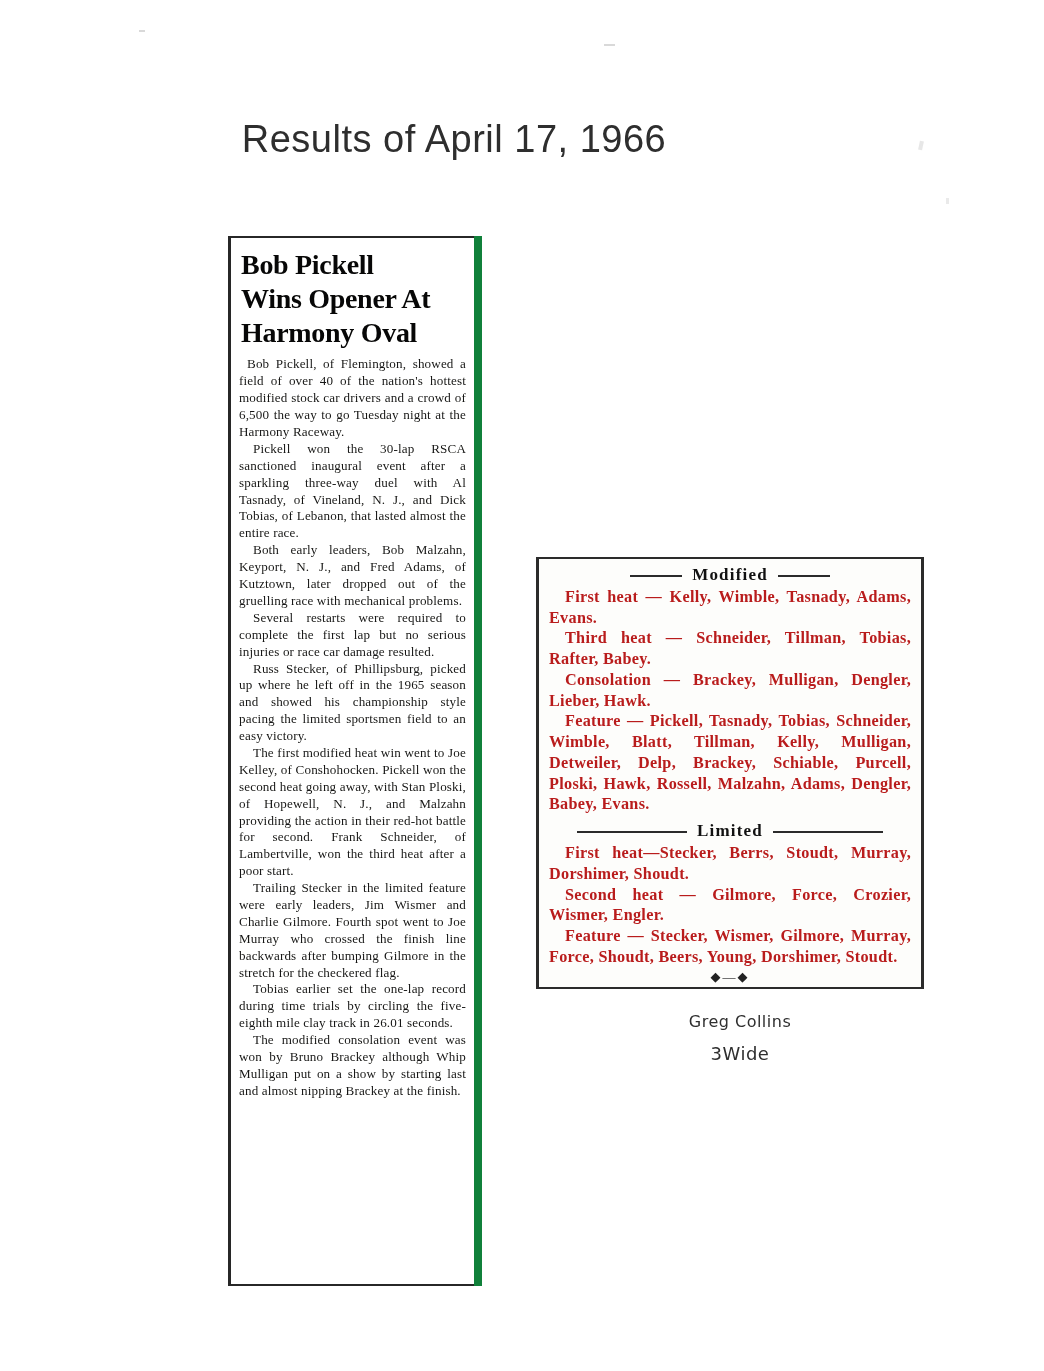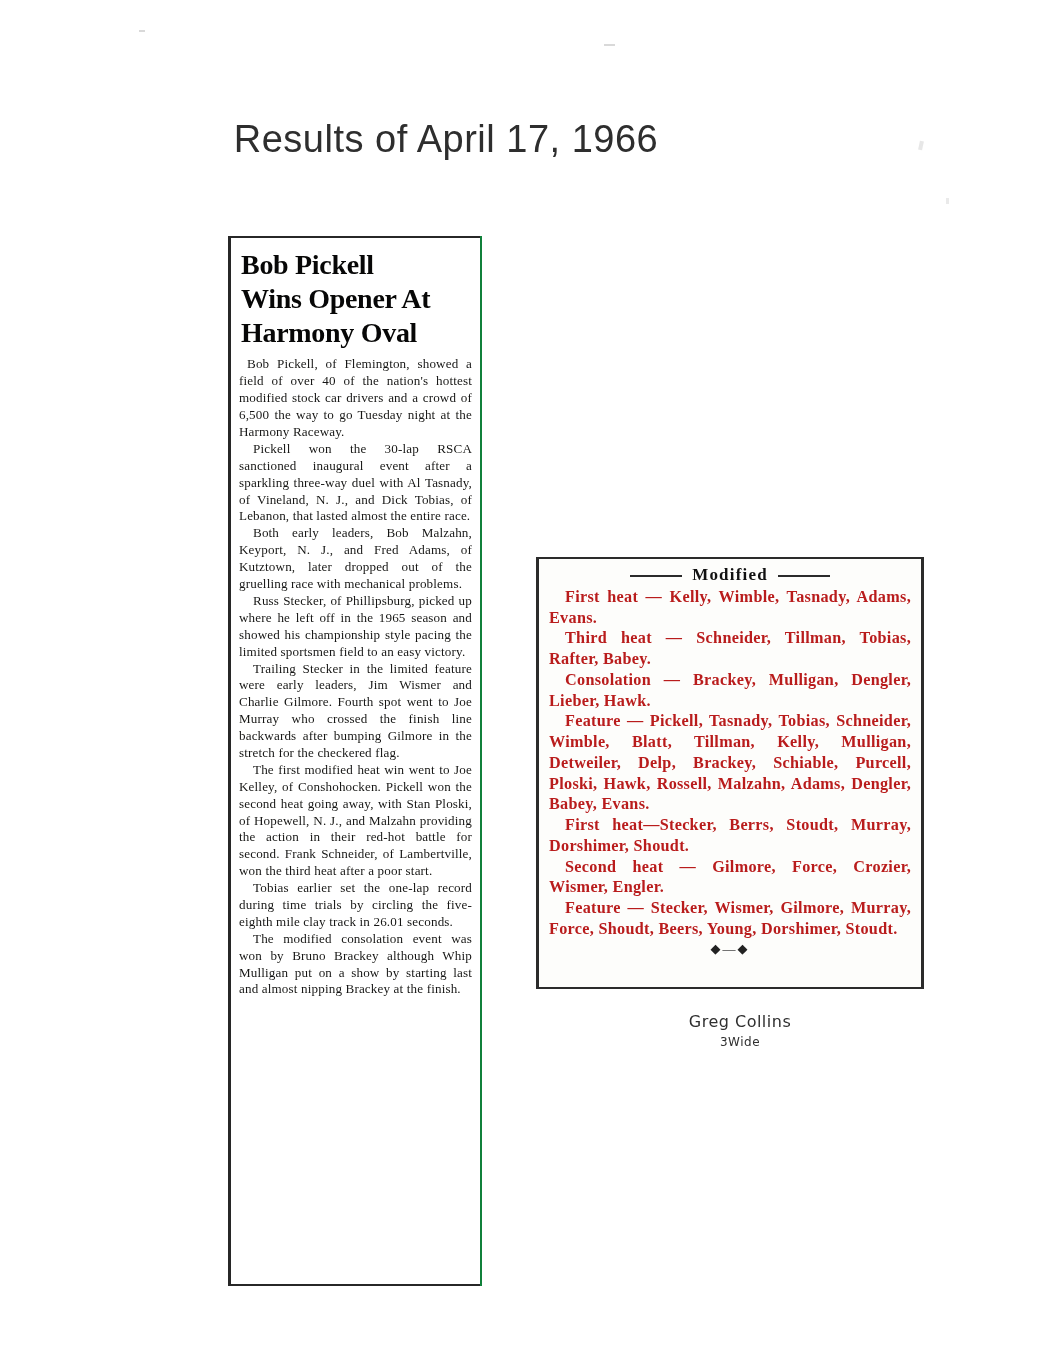--- a/index.html
+++ b/index.html
@@ -20,20 +20,21 @@
     position: absolute;
     top: 118px;
     left: 0;
     width: 892px;
     text-align: center;
     font-family: "Liberation Sans", sans-serif;
     font-size: 38px;
     font-weight: 400;
     color: #2e2e2e;
     letter-spacing: 0.5px;
+    padding-left: 8px;
   }
 
   
   .speck {
     position: absolute;
     background: #b9b9b9;
     opacity: .55;
   }
   .speck.s1 { left: 139px; top: 30px; width: 6px; height: 2px; }
   .speck.s2 { left: 604px; top: 44px; width: 11px; height: 2px; }
@@ -41,21 +42,21 @@
   .speck.s4 { left: 946px; top: 198px; width: 3px;  height: 6px; opacity: .3; }
 
   
   .clip-left {
     position: absolute;
     left: 228px;
     top: 236px;
     width: 254px;
     height: 1050px;
     border-left: 3px solid #2b2b2b;
-    border-right: 2px solid #15803d;
+    border-right: 8px solid #15803d;
     background: #fdfdfb;
     box-sizing: border-box;
     padding: 4px 8px 6px 8px;
     filter: contrast(1.05);
   }
   .clip-left::before {
     content: "";
     position: absolute;
     left: 0; top: 0; right: 0;
     height: 2px;
@@ -169,21 +170,21 @@
   .sig {
     position: absolute;
     left: 640px;
     top: 1012px;
     width: 200px;
     text-align: center;
     font-family: "DejaVu Sans", sans-serif;
     color: #2f2f2f;
   }
   .sig .l1 { font-size: 16px; letter-spacing: .5px; }
-  .sig .l2 { font-size: 12px; margin-top: 4px; letter-spacing: .5px; }
+  .sig .l2 { font-size: 18px; margin-top: 12px; letter-spacing: .5px; }
 </style>
 </head>
 <body>
 
 <div class="speck s1"></div>
 <div class="speck s2"></div>
 <div class="speck s3"></div>
 <div class="speck s4"></div>
 
 <div class="page-title">Results of April 17, 1966</div>
@@ -193,41 +194,45 @@
   <div class="headline">
     <div>Bob Pickell</div>
     <div>Wins Opener At</div>
     <div>Harmony Oval</div>
   </div>
 
   <div class="body-col">
     <p class="first">Bob Pickell, of Flemington, showed a field of over 40 of the nation's hottest modified stock car drivers and a crowd of 6,500 the way to go Tuesday night at the Harmony Raceway.</p>
     <p>Pickell won the 30-lap RSCA sanctioned inaugural event after a sparkling three-way duel with Al Tasnady, of Vineland, N. J., and Dick Tobias, of Lebanon, that lasted almost the entire race.</p>
     <p>Both early leaders, Bob Malzahn, Keyport, N. J., and Fred Adams, of Kutztown, later dropped out of the gruelling race with mechanical problems.</p>
+    <p>Several restarts were required to complete the first lap but no serious injuries or race car damage resulted.</p>
     <p>Russ Stecker, of Phillipsburg, picked up where he left off in the 1965 season and showed his championship style pacing the limited sportsmen field to an easy victory.</p>
+    <p>The first modified heat win went to Joe Kelley, of Conshohocken. Pickell won the second heat going away, with Stan Ploski, of Hopewell, N. J., and Malzahn providing the action in their red-hot battle for second. Frank Schneider, of Lambertville, won the third heat after a poor start.</p>
     <p>Trailing Stecker in the limited feature were early leaders, Jim Wismer and Charlie Gilmore. Fourth spot went to Joe Murray who crossed the finish line backwards after bumping Gilmore in the stretch for the checkered flag.</p>
-    <p>The first modified heat win went to Joe Kelley, of Conshohocken. Pickell won the second heat going away, with Stan Ploski, of Hopewell, N. J., and Malzahn providing the action in their red-hot battle for second. Frank Schneider, of Lambertville, won the third heat after a poor start.</p>
     <p>Tobias earlier set the one-lap record during time trials by circling the five-eighth mile clay track in 26.01 seconds.</p>
     <p>The modified consolation event was won by Bruno Brackey although Whip Mulligan put on a show by starting last and almost nipping Brackey at the finish.</p>
   </div>
 </div>
 
 <div class="clip-right">
 
   <div class="res-head">
     <span class="rule-l"></span><span>Modified</span><span class="rule-r"></span>
   </div>
 
   <div class="res-body">
     <p>First heat — Kelly, Wimble, Tasnady, Adams, Evans.</p>
     <p>Third heat — Schneider, Tillman, Tobias, Rafter, Babey.</p>
     <p>Consolation — Brackey, Mulligan, Dengler, Lieber, Hawk.</p>
     <p>Feature — Pickell, Tasnady, Tobias, Schneider, Wimble, Blatt, Tillman, Kelly, Mulligan, Detweiler, Delp, Brackey, Schiable, Purcell, Ploski, Hawk, Rossell, Malzahn, Adams, Dengler, Babey, Evans.</p>
   </div>
 
+  <div class="res-head second">
+    <span class="rule-l"></span><span>Limited</span><span class="rule-r"></span>
+  </div>
 
   <div class="res-body">
     <p>First heat—Stecker, Berrs, Stoudt, Murray, Dorshimer, Shoudt.</p>
     <p>Second heat — Gilmore, Force, Crozier, Wismer, Engler.</p>
     <p>Feature — Stecker, Wismer, Gilmore, Murray, Force, Shoudt, Beers, Young, Dorshimer, Stoudt.</p>
   </div>
 
   <div class="end-orn">◆—◆</div>
 </div>
 

